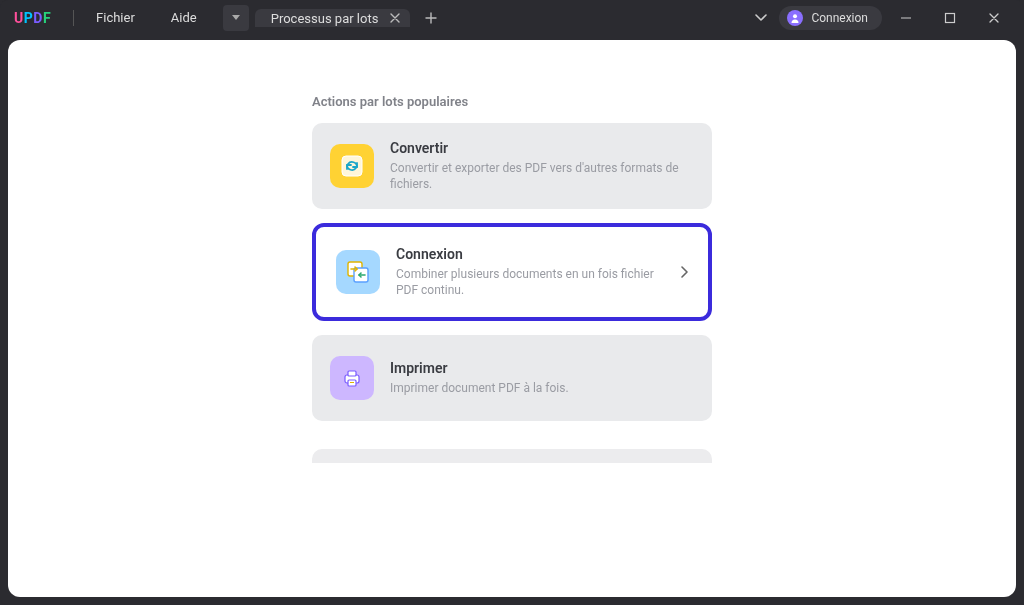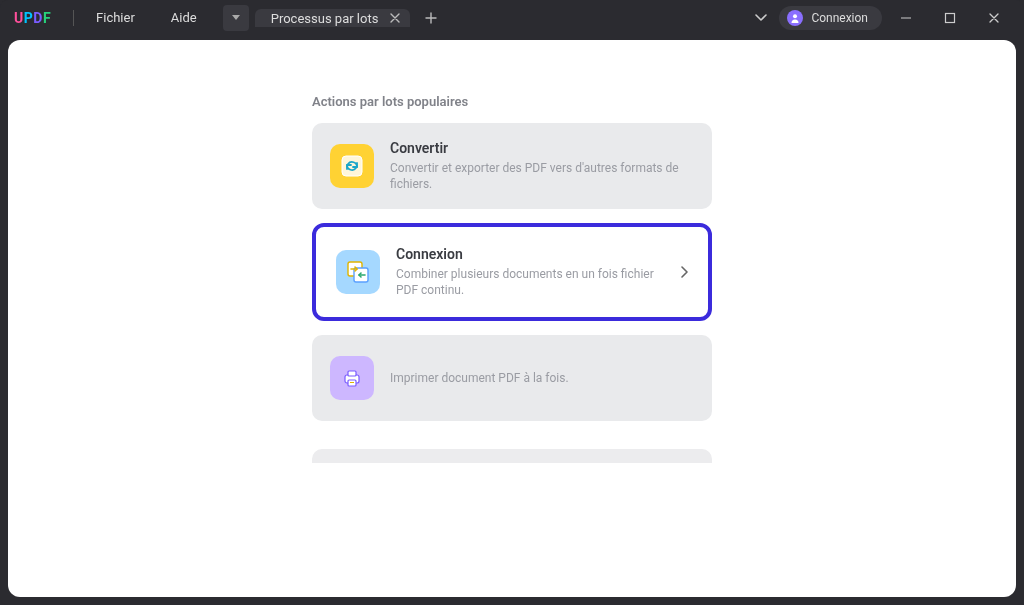--- a/index.html
+++ b/index.html
@@ -315,20 +315,21 @@
           <div class="card muted">
             <div class="card-icon purple">
               <svg width="28" height="28" viewBox="0 0 28 28">
                 <rect x="7" y="11" width="14" height="8" rx="2" fill="#fff" stroke="#7a5cff" stroke-width="1.2"></rect>
                 <rect x="10" y="7" width="8" height="5" rx="1" fill="#fff" stroke="#7a5cff" stroke-width="1.2"></rect>
                 <rect x="10" y="16" width="8" height="6" rx="1" fill="#fff" stroke="#7a5cff" stroke-width="1.2"></rect>
                 <rect x="12" y="18" width="4" height="1" fill="#e0b400"></rect>
               </svg>
             </div>
             <div class="card-body">
+              <div class="card-title">Imprimer</div>
               <div class="card-desc">Imprimer document PDF à la fois.</div>
             </div>
           </div>
         </div>
 
         <div class="bottom-card-shadow"></div>
 
       </div>
     </div>
   </div>

